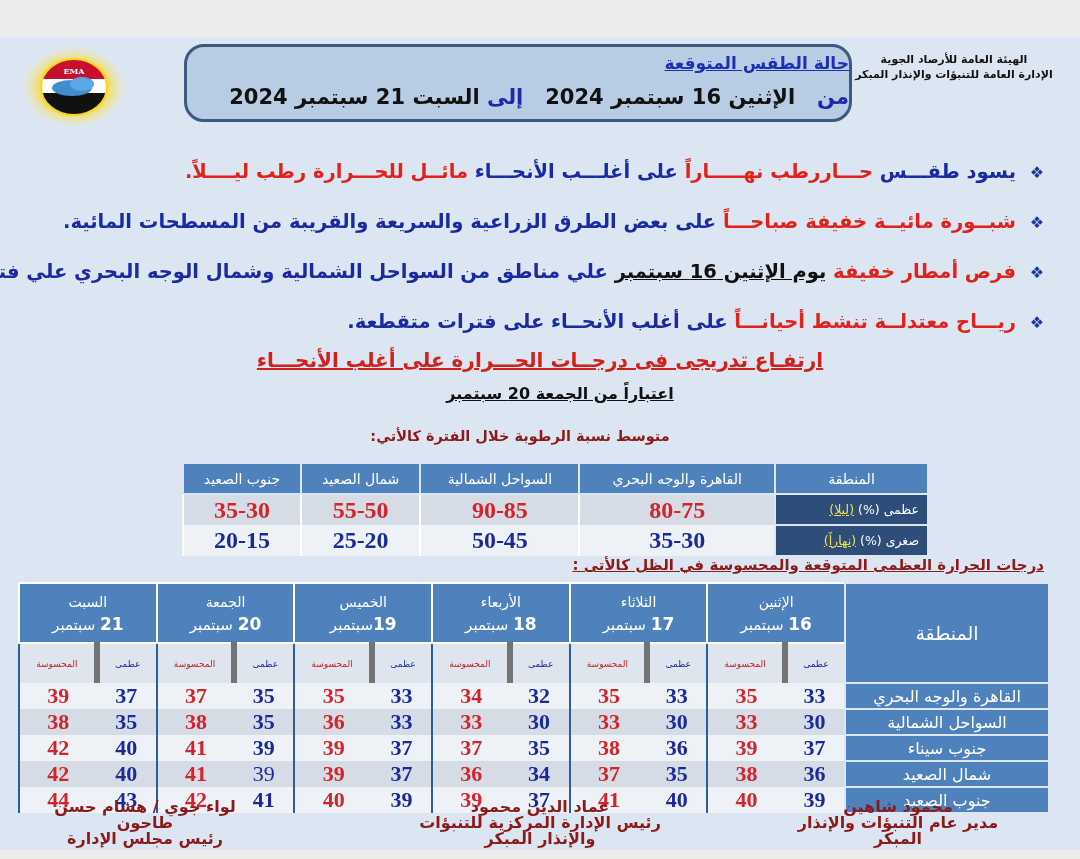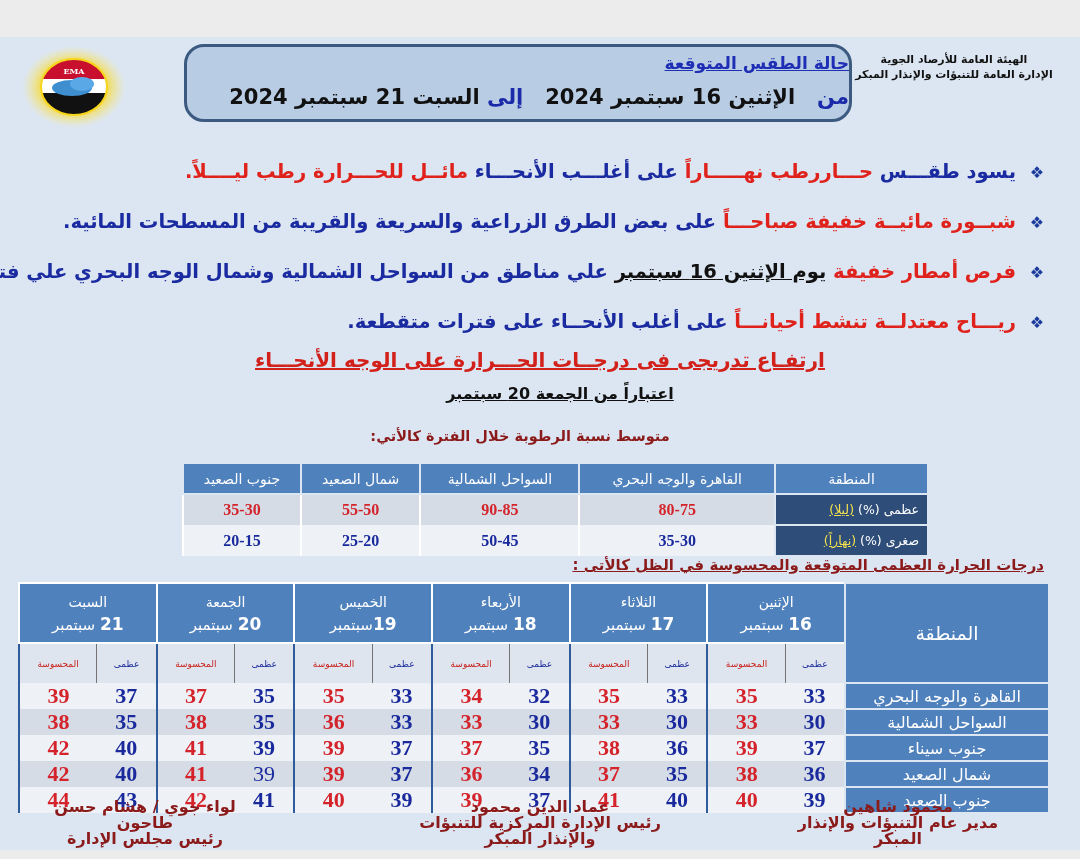--- a/index.html
+++ b/index.html
@@ -24,36 +24,36 @@
   
   .headline{position:absolute;left:0;width:1080px;text-align:center;direction:rtl;font-weight:bold;}
   .h1{top:348px;font-size:20px;color:#d2201a;}
   .h1 span{text-decoration:underline;}
   .h2{top:384px;font-size:16px;color:#111;left:20px;}
   .h2 span{text-decoration:underline;}
   .h3{top:428px;font-size:14.5px;color:#8b1a1a;left:-20px;}
   
   .hum{position:absolute;left:182px;top:462px;width:747px;border-collapse:collapse;direction:rtl;}
   .hum th{background:#4f81bd;color:#fff;font-weight:normal;font-size:14px;height:27px;border:2px solid #dce6f2;}
-  .hum td{height:27px;text-align:center;font-family:"Liberation Serif",serif;font-weight:bold;font-size:16px;border-left:2px solid #fff;border-right:2px solid #fff;}
+  .hum td{height:27px;text-align:center;font-family:"Liberation Serif",serif;font-weight:bold;font-size:24px;border-left:2px solid #fff;border-right:2px solid #fff;}
   .hum td.lbl{background:#2e4e79;color:#fff;font-family:"DejaVu Sans",sans-serif;font-weight:normal;font-size:12.5px;width:142px;text-align:right;padding-right:8px;border:2px solid #dce6f2;}
   .hum td.lbl .yel{color:#f4e04d;text-decoration:underline;}
   .hum tr.r1 td.v{background:#d5dce6;color:#d4232a;}
   .hum tr.r2 td.v{background:#eef2f7;color:#1a2a9c;}
   
   .ttitle{position:absolute;right:36px;top:556px;direction:rtl;font-size:15px;font-weight:bold;color:#8b1a1a;text-decoration:underline;}
   
   .temp{position:absolute;left:18px;top:582px;width:1032px;border-collapse:collapse;direction:rtl;}
   .temp th.day{background:#4f81bd;color:#fff;font-weight:normal;font-size:14px;height:56px;border:2px solid #fff;line-height:22px;}
   .temp th.day .dn{display:block;}
   .temp th.day .dd{display:block;font-size:15px;}
   .temp th.day .dd b{font-size:17px;}
   .temp th.region-h{background:#4f81bd;color:#fff;font-size:19px;font-weight:normal;width:200px;border:2px solid #dce6f2;}
   .temp td.sub{height:13px;font-size:9px;text-align:center;background:#dfe5ee;border-left:2px solid #2e5c9a;padding:13px;}
-  .temp td.sub.max{color:#1a2a9c;border-left:1px solid #737373;margin-top:44px;}
+  .temp td.sub.max{color:#1a2a9c;border-left:6px solid #737373;margin-top:44px;}
   .temp td.sub.feel{color:#c8231e;}
   .temp td.reg{background:#4f81bd;color:#fff;font-size:16px;text-align:center;border:2px solid #dce6f2;height:22px;padding:0;}
   .temp td.v{text-align:center;font-family:"Liberation Serif",serif;font-weight:bold;font-size:22px;height:22px;padding:0;}
   .temp td.v.max{color:#1a2a9c;}
   .temp td.v.feel{color:#d4232a;border-left:2px solid #2e5c9a;}
   .temp td.v.light{font-weight:normal;}
   .temp tr.odd td.v{background:#eef2f7;}
   .temp tr.even td.v{background:#d5dce6;}
   
   .sig{position:absolute;top:799px;text-align:center;direction:rtl;font-size:16px;line-height:16px;font-weight:bold;color:#8b1a1a;}
@@ -106,21 +106,21 @@
     <span class="dia">❖</span><span class="red">شبــورة مائيــة خفيفة صباحـــاً</span><span> على بعض الطرق الزراعية والسريعة والقريبة من المسطحات المائية.</span>
   </div>
   <div class="bullet">
     <span class="dia">❖</span><span class="red">فرص أمطار خفيفة </span><span class="black">يوم الإثنين 16 سبتمبر</span><span> علي مناطق من السواحل الشمالية وشمال الوجه البحري علي فترات متقطعة.</span>
   </div>
   <div class="bullet">
     <span class="dia">❖</span><span class="red">ريـــاح معتدلــة تنشط أحيانـــاً</span><span> على أغلب الأنحــاء على فترات متقطعة.</span>
   </div>
 </div>
 
-<div class="headline h1"><span>ارتفـاع تدريجى  فى درجــات الحـــرارة على الوجه الأنحـــاء</span></div>
+<div class="headline h1"><span>ارتفـاع تدريجى  فى درجــات الحـــرارة على أغلب الأنحـــاء</span></div>
 <div class="headline h2"><span>اعتباراً من الجمعة 20 سبتمبر</span></div>
 <div class="headline h3">متوسط نسبة الرطوبة خلال الفترة كالأتي:</div>
 
 <table class="hum">
   <tbody>
       <tr>
     <th>المنطقة</th>
     <th>القاهرة والوجه البحري</th>
     <th>السواحل الشمالية</th>
     <th>شمال الصعيد</th>

